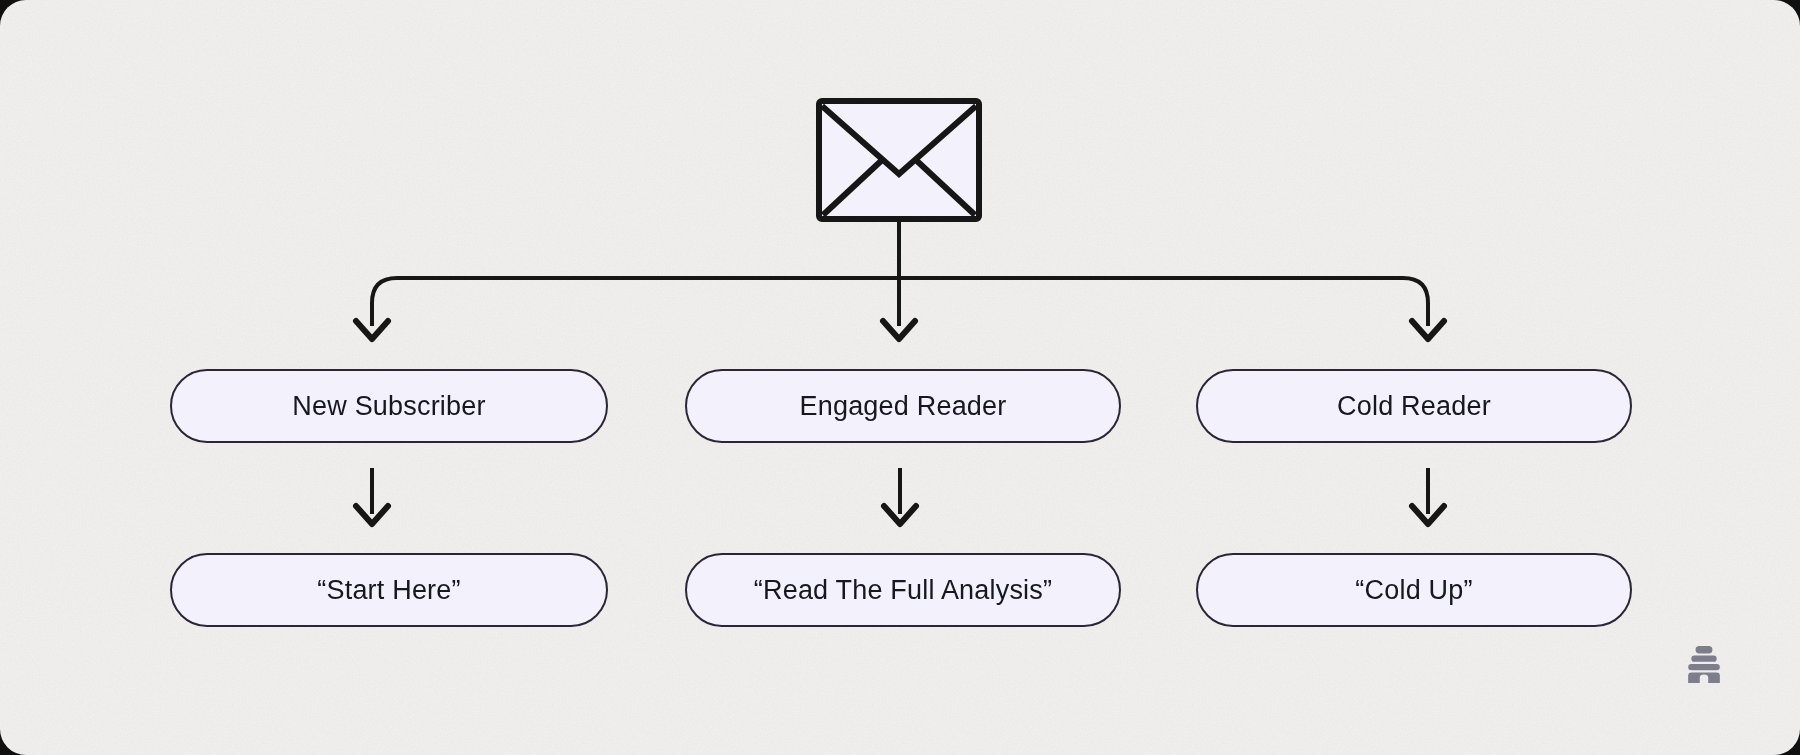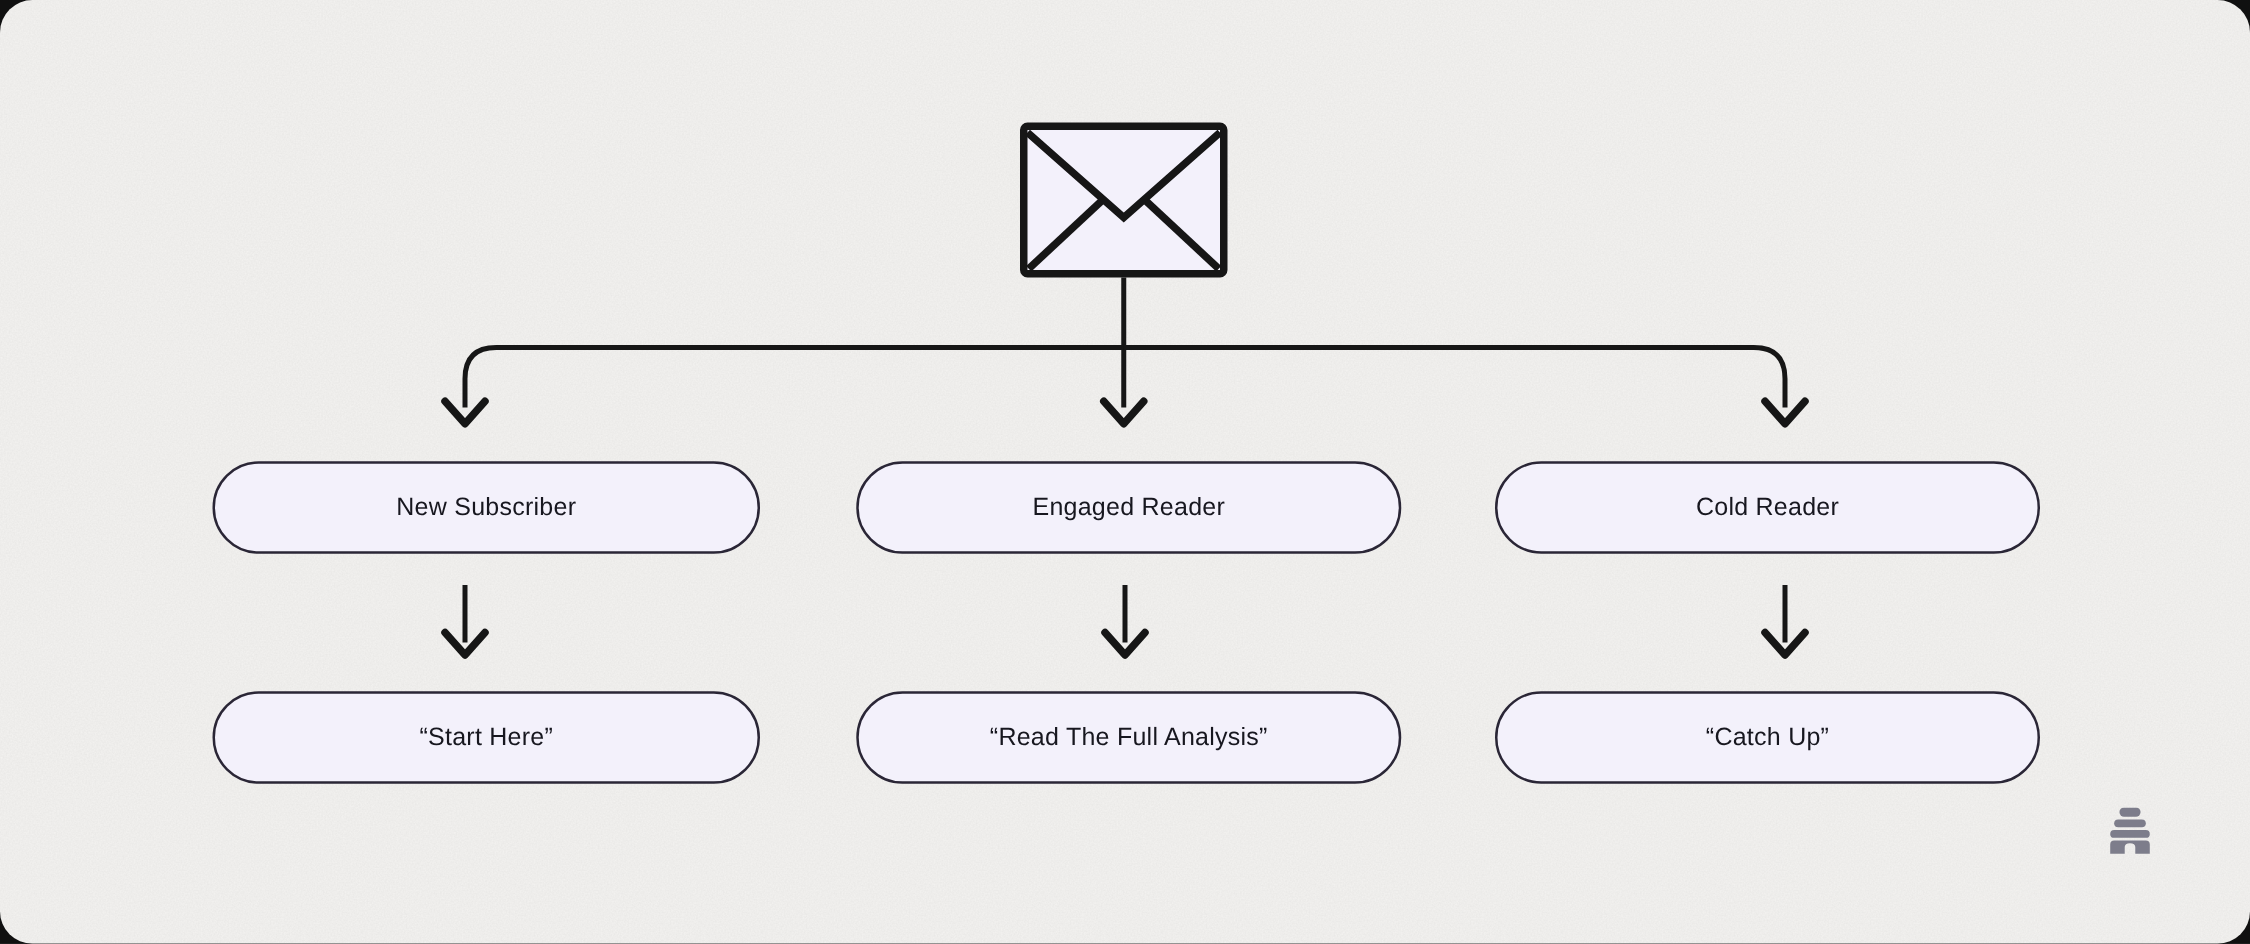--- a/index.html
+++ b/index.html
@@ -54,21 +54,21 @@
     border-radius: 37px;
     background: var(--node-fill, #f3f1fb);
     border: 2px solid var(--node-border, #2a2636);
     display: flex;
     align-items: center;
     justify-content: center;
     box-sizing: border-box;
   }
   .pill span {
     color: var(--text, #17171f);
-    font-size: 20px;
+    font-size: 27px;
     font-weight: 500;
     letter-spacing: 0.2px;
     white-space: nowrap;
   }
   .pill.seg-0 { left: 170px; top: 369px; width: 438px; }
   .pill.seg-1 { left: 685px; top: 369px; width: 436px; }
   .pill.seg-2 { left: 1196px; top: 369px; width: 436px; }
   .pill.act-0 { left: 170px; top: 553px; width: 438px; }
   .pill.act-1 { left: 685px; top: 553px; width: 436px; }
   .pill.act-2 { left: 1196px; top: 553px; width: 436px; }
@@ -136,21 +136,21 @@
         <span>Engaged Reader</span>
       </div>
 
       <div class="pill act-1">
         <span>“Read The Full Analysis”</span>
       </div>
       <div class="pill act-0">
         <span>“Start Here”</span>
       </div>
       <div class="pill act-2">
-        <span>“Catch Up”</span>
+        <span>“Cold Up”</span>
       </div>
 
       <svg class="logo" viewBox="0 0 34 36" xmlns="http://www.w3.org/2000/svg">
         <g fill="#7d7d8b">
           <rect x="9" y="0" width="16" height="7" rx="3.5"></rect>
           <rect x="5" y="9" width="24" height="6" rx="3"></rect>
           <rect x="2" y="17" width="30" height="6" rx="3"></rect>
           <path d="M5,25 H29 Q32,25 32,28 V35 H21 V30 Q21,27 17,27 Q13,27 13,30 V35 H2 V28 Q2,25 5,25 Z"></path>
         </g>
       </svg>

